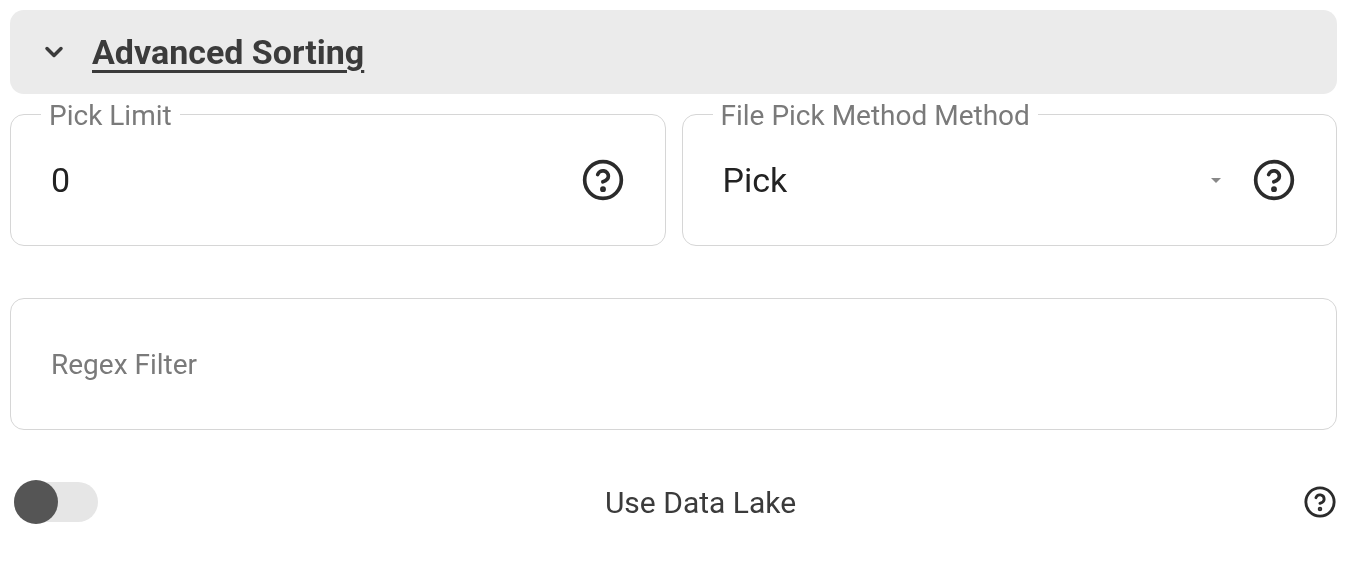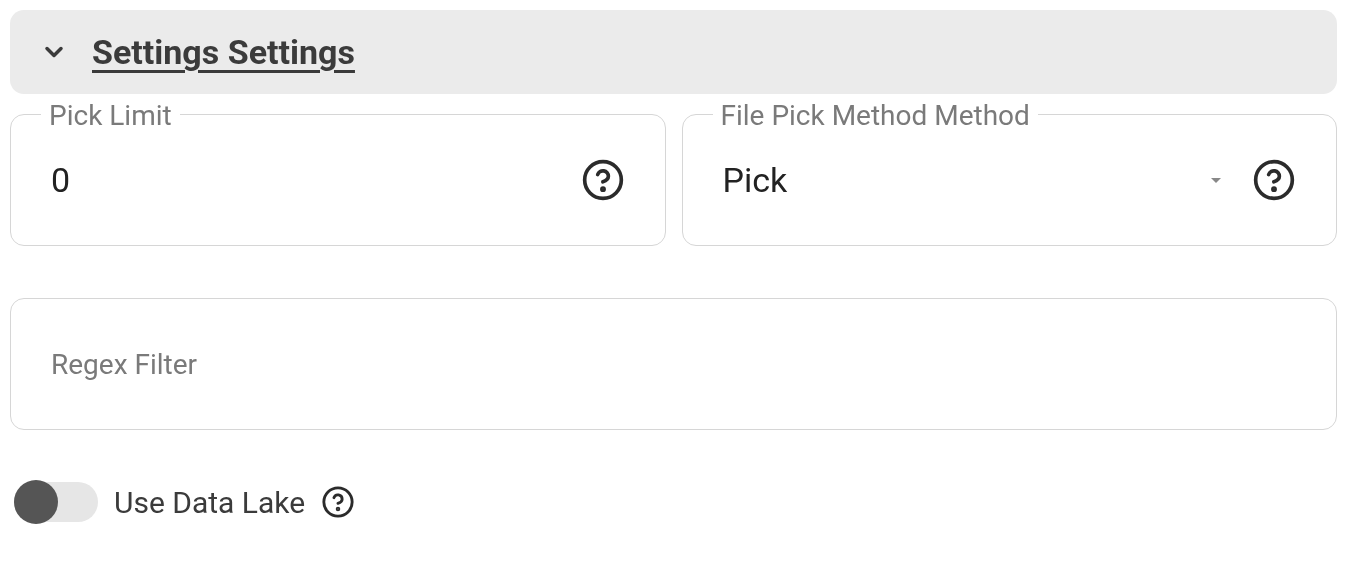--- a/index.html
+++ b/index.html
@@ -94,20 +94,21 @@
     justify-content: center;
   }
   .regex-wrapper {
     margin-bottom: 52px;
   }
   .toggle-row {
     display: flex;
     align-items: center;
     gap: 16px;
     padding-left: 4px;
+    justify-content: space-between;
   }
   .toggle {
     position: relative;
     width: 84px;
     height: 40px;
     background: #e6e6e6;
     border-radius: 20px;
     cursor: pointer;
   }
   .toggle-thumb {
@@ -134,21 +135,21 @@
 </style>
 </head>
 <body>
 
 <div class="section-header">
   <span class="chevron">
     <svg width="28" height="28" viewBox="0 0 24 24" fill="none" stroke="#3b3b3b" stroke-width="3" stroke-linecap="round" stroke-linejoin="round">
       <polyline points="6 9 12 15 18 9"></polyline>
     </svg>
   </span>
-  <span class="section-title">Settings Settings</span>
+  <span class="section-title">Advanced Sorting</span>
 </div>
 
 <div class="row">
   <div class="field-wrapper">
     <span class="field-label">Pick Limit</span>
     <input type="text" class="field-value" value="0" style="">
     <span class="help-icon">
       <svg width="44" height="44" viewBox="0 0 24 24" fill="none" stroke="#2b2b2b" stroke-width="2">
         <circle cx="12" cy="12" r="10"></circle>
         <path d="M9.1 9a3 3 0 0 1 5.83 1c0 2-3 3-3 3" stroke-linecap="round" stroke-linejoin="round"></path>

